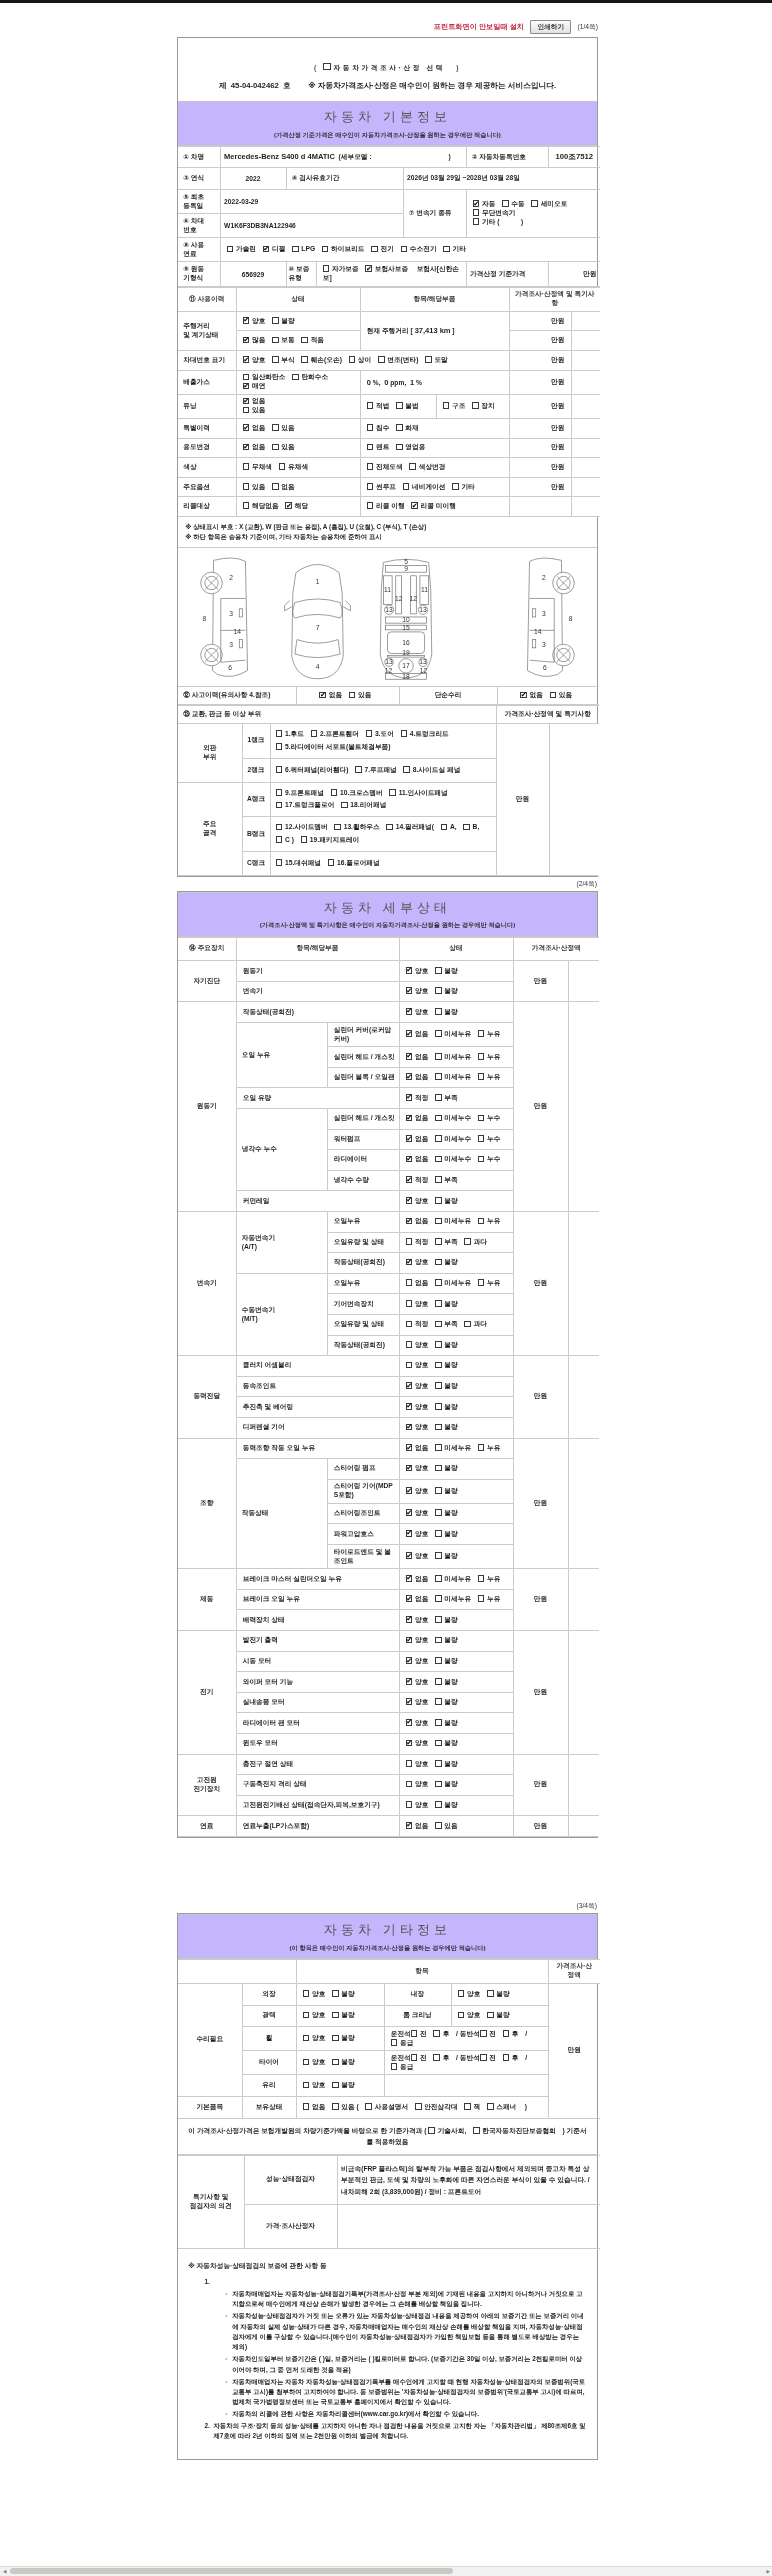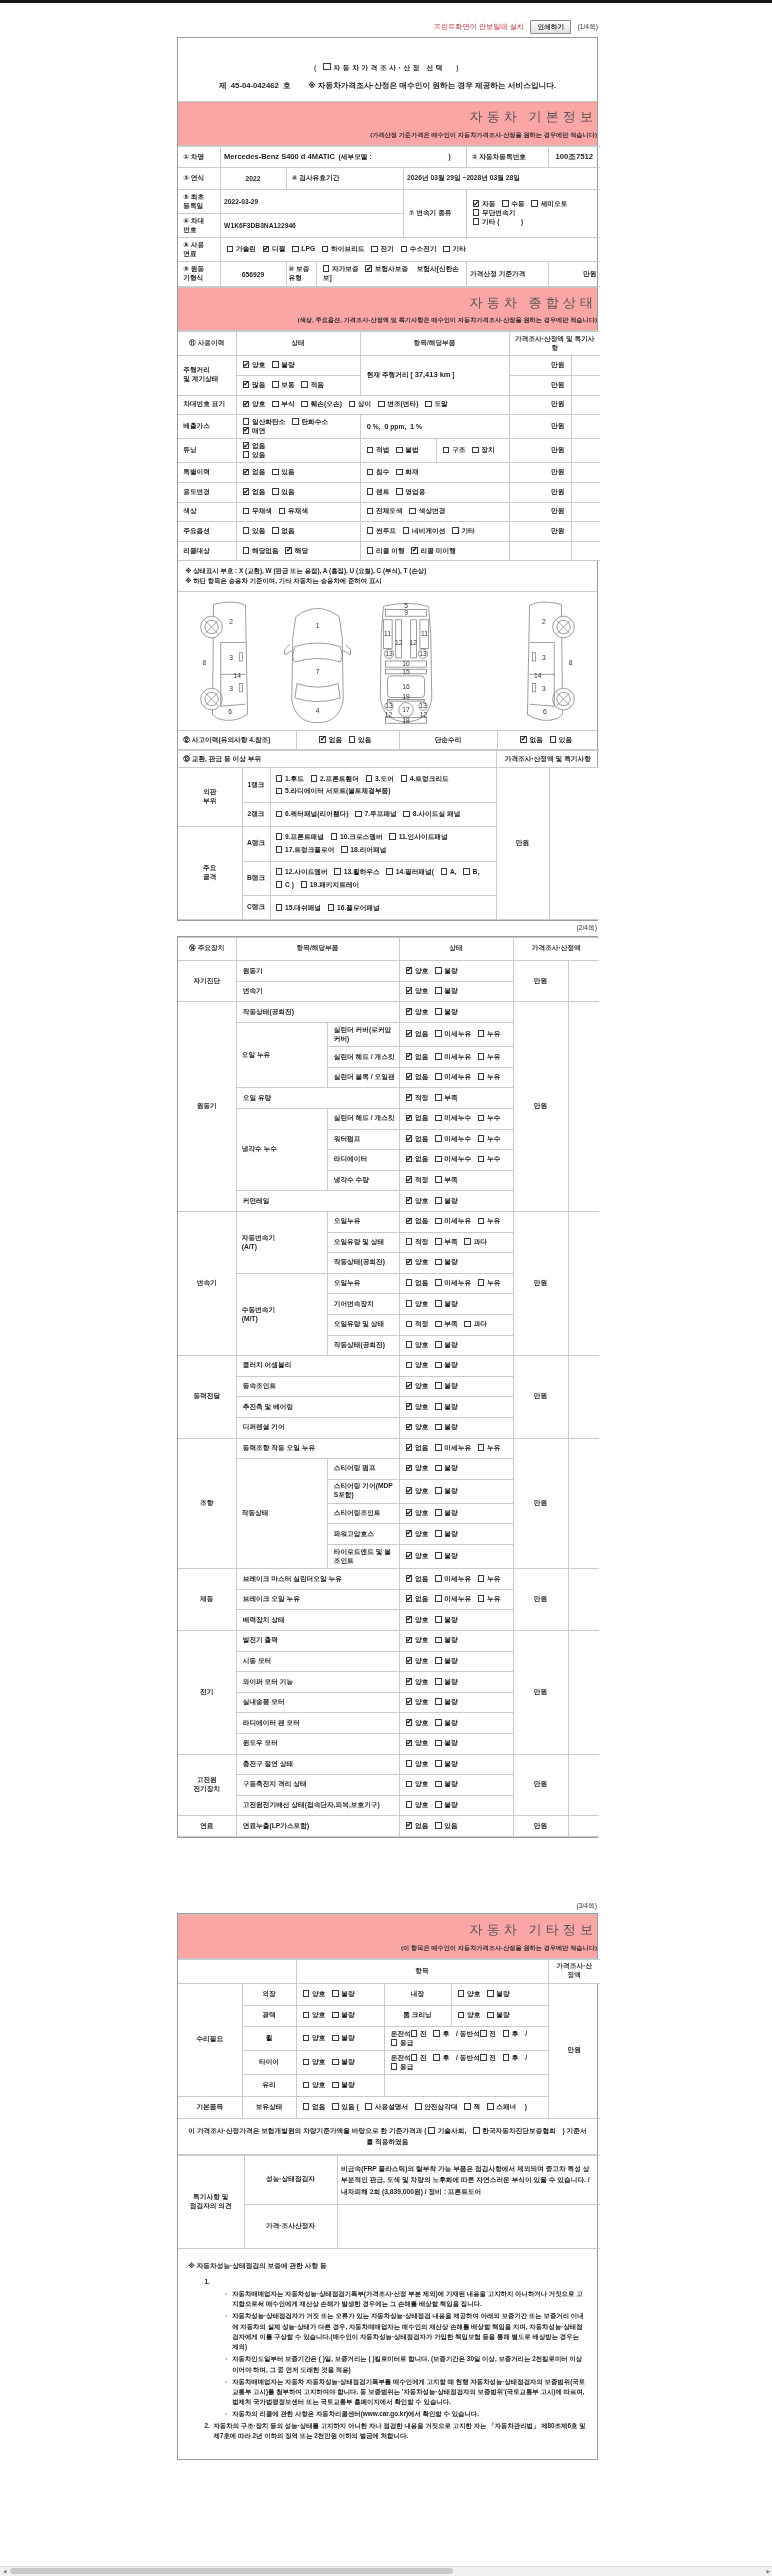--- a/index.html
+++ b/index.html
@@ -1,32 +1,32 @@
 <!DOCTYPE html>
 <html style="font-size:8.2px"><head>
 <meta charset="utf-8">
 <style>
   html,body{margin:0;padding:0}
   body{width:773px;height:2576px;position:relative;background:#fff;overflow:hidden;
        font-family:"Liberation Sans","DejaVu Sans",sans-serif;color:#1f1f1f;}
   .top-strip{height:2.6px;background:#161616}
   .content{width:421px;margin-left:177px;}
   .print-row{display:flex;justify-content:flex-end;align-items:center;gap:6.2px;margin:17.5px 0 3.1px}
-  .install{color:#c0283c;font-weight:400;font-size:7.2px}
+  .install{color:#c0283c;font-weight:700;font-size:7.2px}
   .btn-print{font-size:6.7px;font-weight:700;color:#333;padding:1.5px 6.2px;border:0.5px solid #8a8a8a;
              border-radius:1px;background:linear-gradient(#fdfdfd,#e2e2e2);cursor:pointer}
   .pagemark{font-size:6.7px;color:#333;text-align:right;margin:3.1px 1px 2.1px}
   .page{border:0.5px solid #9b9b9b;background:#fff;margin-bottom:3.1px}
   .doc-head{padding:14.4px 0 10.3px;text-align:center}
   .doc-title{font-size:15.5px;font-weight:400;color:#4a4a4a;letter-spacing:5.7px}
   .doc-sub{font-size:13px;font-weight:400;color:#4a4a4a;letter-spacing:2.6px;margin:5.2px 0 8.2px}
   .doc-sub .cb{width:7.7px;height:7.7px;vertical-align:-0.5px}
   .doc-no{font-size:7.7px;font-weight:700;display:flex;justify-content:center;gap:17.5px;align-items:center}
-  .band{background:#fca5a5;border-top:0.5px solid #c6c6c6;border-bottom:0.5px solid #c6c6c6;
-        text-align:right;padding:6.2px 0 5.2px}
+  .band{background:#c4b5fd;border-top:0.5px solid #c6c6c6;border-bottom:0.5px solid #c6c6c6;
+        text-align:center;padding:6.2px 0 5.2px}
   .band .bt{font-size:13px;font-weight:400;color:#555;letter-spacing:4.1px}
   .band .bs{font-size:6.2px;font-weight:700;color:#2e2e2e;margin-top:4.1px}
   table{border-collapse:collapse;width:100%;table-layout:fixed}
   td{border:0.5px solid #cbcbcb;font-size:6.7px;padding:2.6px 3.6px;vertical-align:middle;word-break:break-all}
   td:first-child{border-left:none}td:last-child{border-right:none}
   .thead td{text-align:center;font-weight:600;color:#333;background:#fff;height:17.5px}
   .lc,.gl{font-weight:700;white-space:pre-line}
   .gl{text-align:center}
   .lc{padding-left:5.2px}
   .sub{font-weight:700;padding-left:5.2px;white-space:pre-line}
@@ -149,24 +149,20 @@
         <td class="vcen">656929</td>
         <td class="lc" style="padding-left:2.1px">⑩ 보증
 유형</td>
         <td class="st" colspan="2"><span class="opt"><span class="cb"></span><span class="cbl">자가보증</span></span><span class="opt"><span class="cb on"></span><span class="cbl">보험사보증</span></span><span class="tx"> 보험사[신한손보]</span></td>
         <td class="vc">가격산정 기준가격</td>
         <td class="pr" style="text-align:right">만원</td>
       </tr>
     </tbody>
       </table>
 
-    <div class="band">
-      <div class="bt">자동차 종합상태</div>
-      <div class="bs">(색상, 주요옵션, 가격조사·산정액 및 특기사항은 매수인이 자동차가격조사·산정을 원하는 경우에만 적습니다)</div>
-    </div>
     <table class="t-ov">
       <colgroup>
           <col style="width:58px">
           <col style="width:124px">
           <col style="width:76px">
           <col style="width:73px">
           <col style="width:62px">
           <col style="width:29px">
         </colgroup>
       <tbody>
@@ -404,20 +400,24 @@
             <td class="rk">C랭크</td>
             <td class="pl"><span class="opt"><span class="cb"></span><span class="cbl">15.대쉬패널</span></span><span class="opt"><span class="cb"></span><span class="cbl">16.플로어패널</span></span></td>
           </tr>
         </tbody>
     </table>
   </div>
 
   <div class="pagemark">(2/4쪽)</div>
 
   <div class="page">
+    <div class="band">
+      <div class="bt">자동차 세부상태</div>
+      <div class="bs">(가격조사·산정액 및 특기사항은 매수인이 자동차가격조사·산정을 원하는 경우에만 적습니다)</div>
+    </div>
     <table>
       <colgroup>
           <col style="width:58px">
           <col style="width:91px">
           <col style="width:72px">
           <col style="width:114px">
           <col style="width:55px">
           <col style="width:31px">
         </colgroup>
       <tbody>

